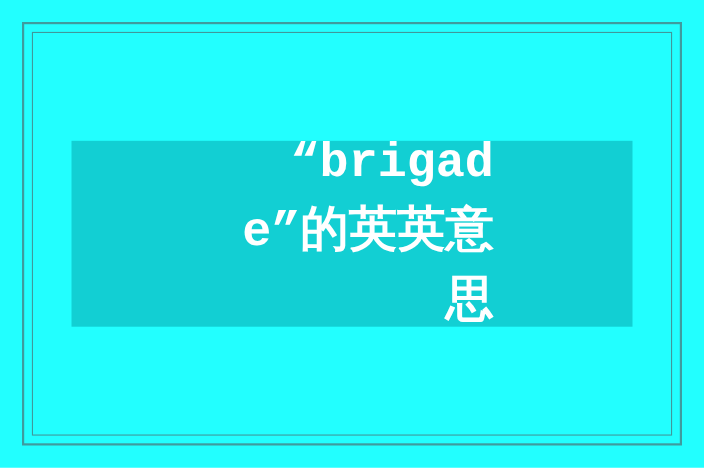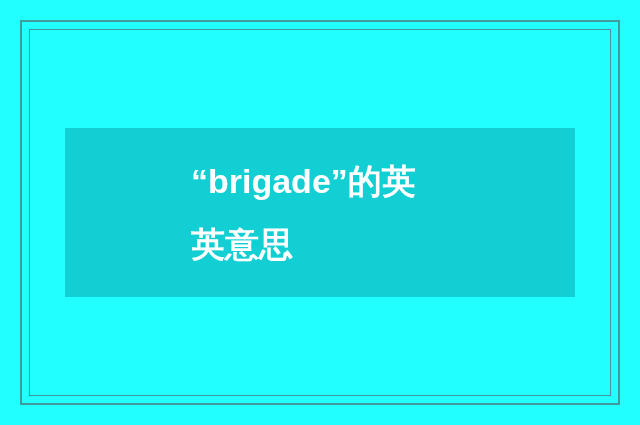--- a/index.html
+++ b/index.html
@@ -58,25 +58,25 @@
     justify-content: center;
     overflow: hidden;
   }
 
   #title-text {
     display: block;
     width: 258px;          
     margin: 0;
     padding: 0;
     color: #ffffff;
-    font-family: Liberation Sans, sans-serif;
-    font-size: 34px;
+    font-family: Liberation Mono, monospace;
+    font-size: 44px;
     font-weight: bold;
     line-height: 63px;
-    text-align: left;
+    text-align: right;
     letter-spacing: 0px;
     white-space: normal;
     word-break: break-all;
     overflow-wrap: break-word;
   }
 </style>
 </head>
 <body>
 
 <div id="card-canvas">

